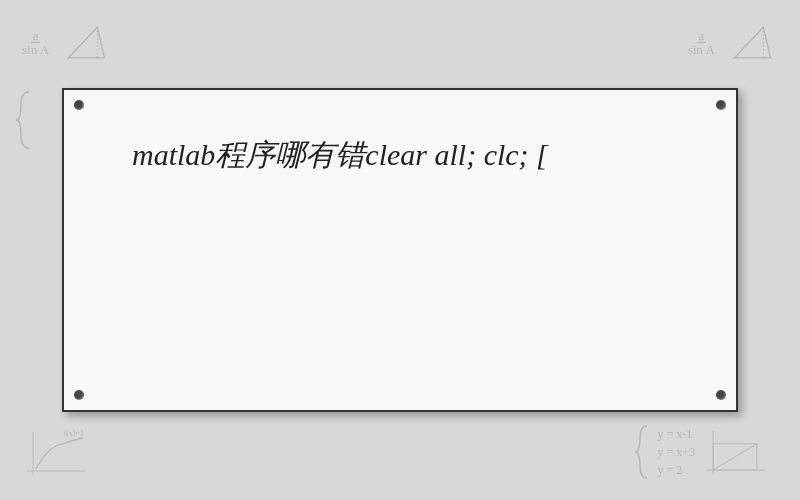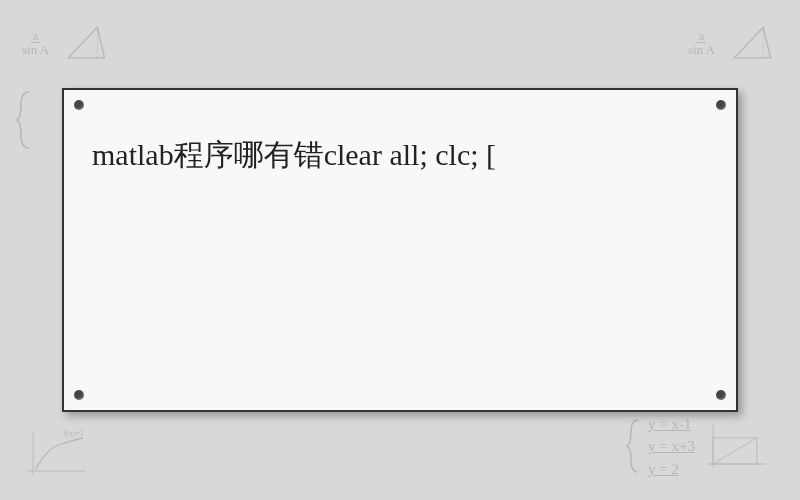--- a/index.html
+++ b/index.html
@@ -87,24 +87,26 @@
       background: #444;
       border-radius: 50%;
       box-shadow: inset -1px -1px 2px rgba(255,255,255,0.3);
     }
     .nail-tl { top: 10px; left: 10px; }
     .nail-tr { top: 10px; right: 10px; }
     .nail-bl { bottom: 10px; left: 10px; }
     .nail-br { bottom: 10px; right: 10px; }
     .content-text {
       font-size: 30px;
+      font-style: italic;
       color: #222;
       line-height: 1.65;
       font-family: Georgia, serif;
       word-break: break-all;
+      margin-left: 40px;
     }
   </style>
 </head>
 <body>
 
 <div class="bg-watermark wm-top-left">
   <span class="fraction">
     <span class="num">a</span>
     <span class="den">sin A</span>
   </span>
@@ -137,21 +139,21 @@
     <line x1="15" y1="5" x2="15" y2="55" stroke="#555" stroke-width="1"></line>
     <path d="M18 48 Q30 25 45 20 Q60 15 72 12" fill="none" stroke="#555" stroke-width="1.5"></path>
     <text x="50" y="10" font-size="9" fill="#555">f(x)=1</text>
   </svg>
 </div>
 
 <div class="bg-watermark wm-bottom-right" style="display:flex;align-items:center;gap:5px;">
   <svg width="18" height="56" viewBox="0 0 18 56">
     <path d="M13 2 Q6 2 6 14 Q6 26 2 28 Q6 30 6 42 Q6 54 13 54" fill="none" stroke="#555" stroke-width="1.5"></path>
   </svg>
-  <div style="font-size:15px;line-height:1.5;text-decoration:underline;">
+  <div style="font-size:12px;line-height:1.5;">
     <div>y = x-1</div>
     <div>y = x+3</div>
     <div>y = 2</div>
   </div>
   <svg class="graph-svg" viewBox="0 0 80 60">
     <line x1="8" y1="50" x2="75" y2="50" stroke="#555" stroke-width="1"></line>
     <line x1="15" y1="5" x2="15" y2="55" stroke="#555" stroke-width="1"></line>
     <rect x="15" y="20" width="50" height="30" fill="none" stroke="#555" stroke-width="1"></rect>
     <line x1="15" y1="50" x2="65" y2="20" stroke="#555" stroke-width="1"></line>
   </svg>

